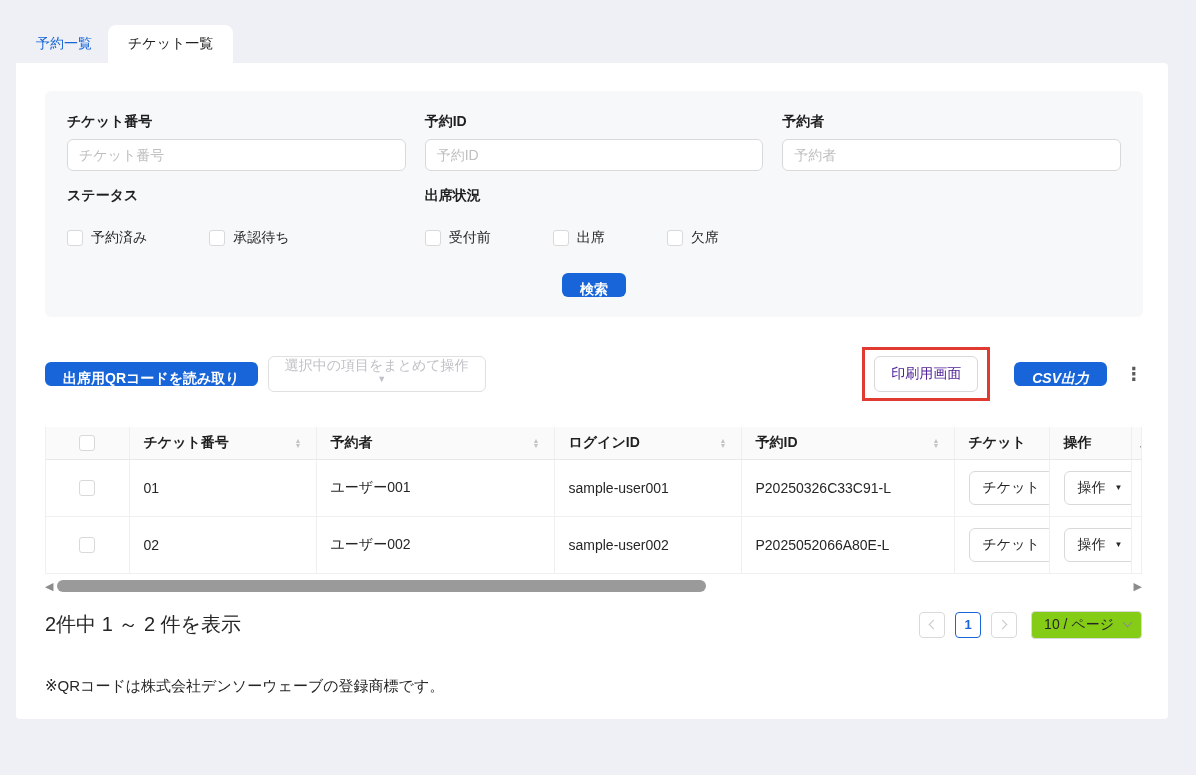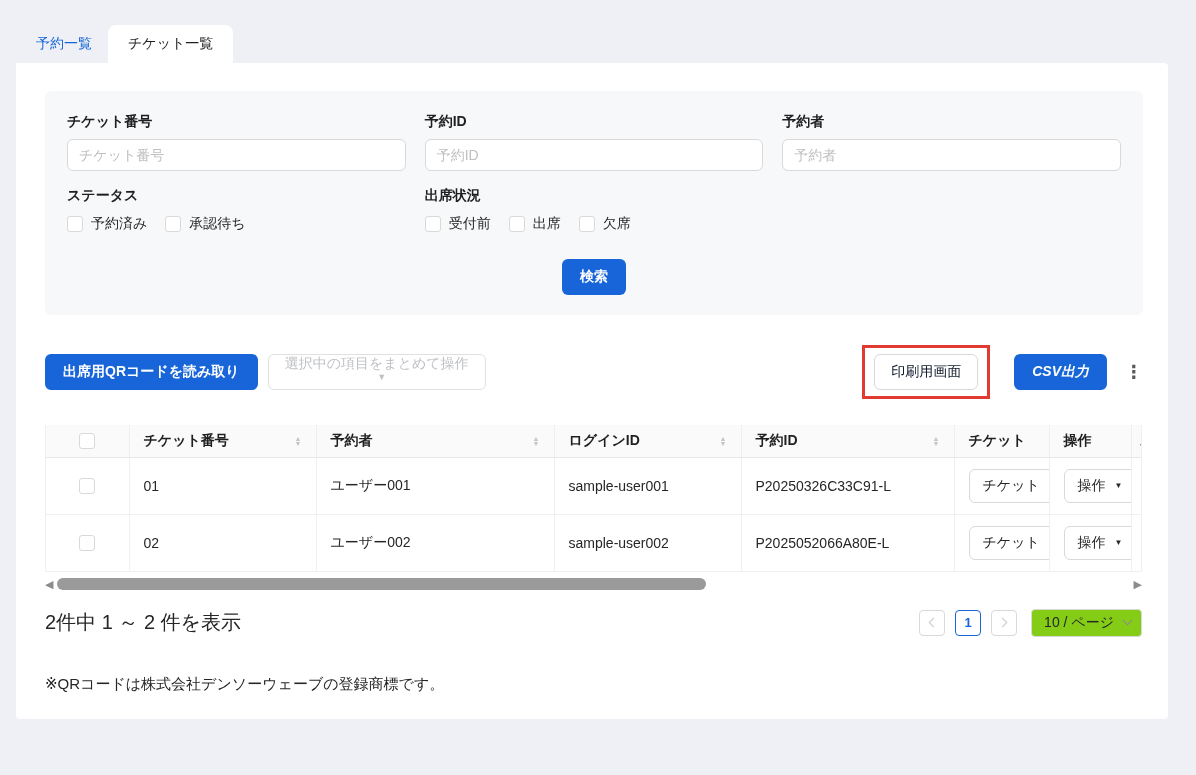--- a/index.html
+++ b/index.html
@@ -27,34 +27,34 @@
   .f-col { flex:1; min-width:0; }
   .f-label { font-weight:700; font-size:14px; color:#1f1f1f; margin-bottom:8px; }
   .text-input {
     width:100%; height:32px; background:#fff;
     border:1px solid #d9d9d9; border-radius:6px;
     padding:0 11px; font-size:14px; color:#262626;
     font-family:"Liberation Sans","DejaVu Sans",sans-serif;
   }
   .text-input::placeholder { color:#bfbfbf; }
   .f-row2 { margin-top:16px; }
-  .checks { display:flex; align-items:center; margin-top:10px; }
+  .checks { display:flex; align-items:center; margin-top:24px;gap:44px; }
   .check { display:flex; align-items:center; margin-right:18px; cursor:pointer; }
   .cb { width:16px; height:16px; background:#fff; border:1px solid #d9d9d9; border-radius:3px; margin-right:8px; flex:none; }
   .search-row { text-align:center; margin-top:26px; }
   .btn-primary {
     background:#1765d8; color:#fff; border:none; border-radius:6px;
-    height:36px; padding:8px 18px; font-size:14px; font-weight:700;
+    height:24px; padding:8px 18px; font-size:14px; font-weight:700;
     font-family:inherit; cursor:pointer;
   }
   
   .toolbar { display:flex; align-items:center; margin-top:30px; }
   .btn-default {
     background:#fff; border:1px solid #d9d9d9; border-radius:6px;
-    height:36px; padding:0 16px; font-size:14px; color:#0f172a;
+    height:36px; padding:0 16px; font-size:14px; color:#4c1d95;
     font-family:inherit; cursor:pointer; display:inline-flex; align-items:center;
   }
   .btn-disabled { color:#bfc1c6; border-color:#e0e0e0; margin-left:10px; cursor:not-allowed;flex-direction:column; }
   .caret { font-size:9px; margin-left:10px; line-height:1; }
   .caret.gray { color:#bfc1c6; }
   .red-box { margin-left:auto; border:3px solid #e13a31; padding:6px 9px; background:#fff; }
   .csv { margin-left:24px;font-style:italic; }
   .dots { margin-left:18px; font-size:18px; font-weight:700; color:#595959; cursor:pointer; line-height:1; }
   
   .table-wrap { margin-top:26px; width:1097px; overflow:hidden; border-left:1px solid #f0f0f0; border-right:1px solid #f0f0f0; }

